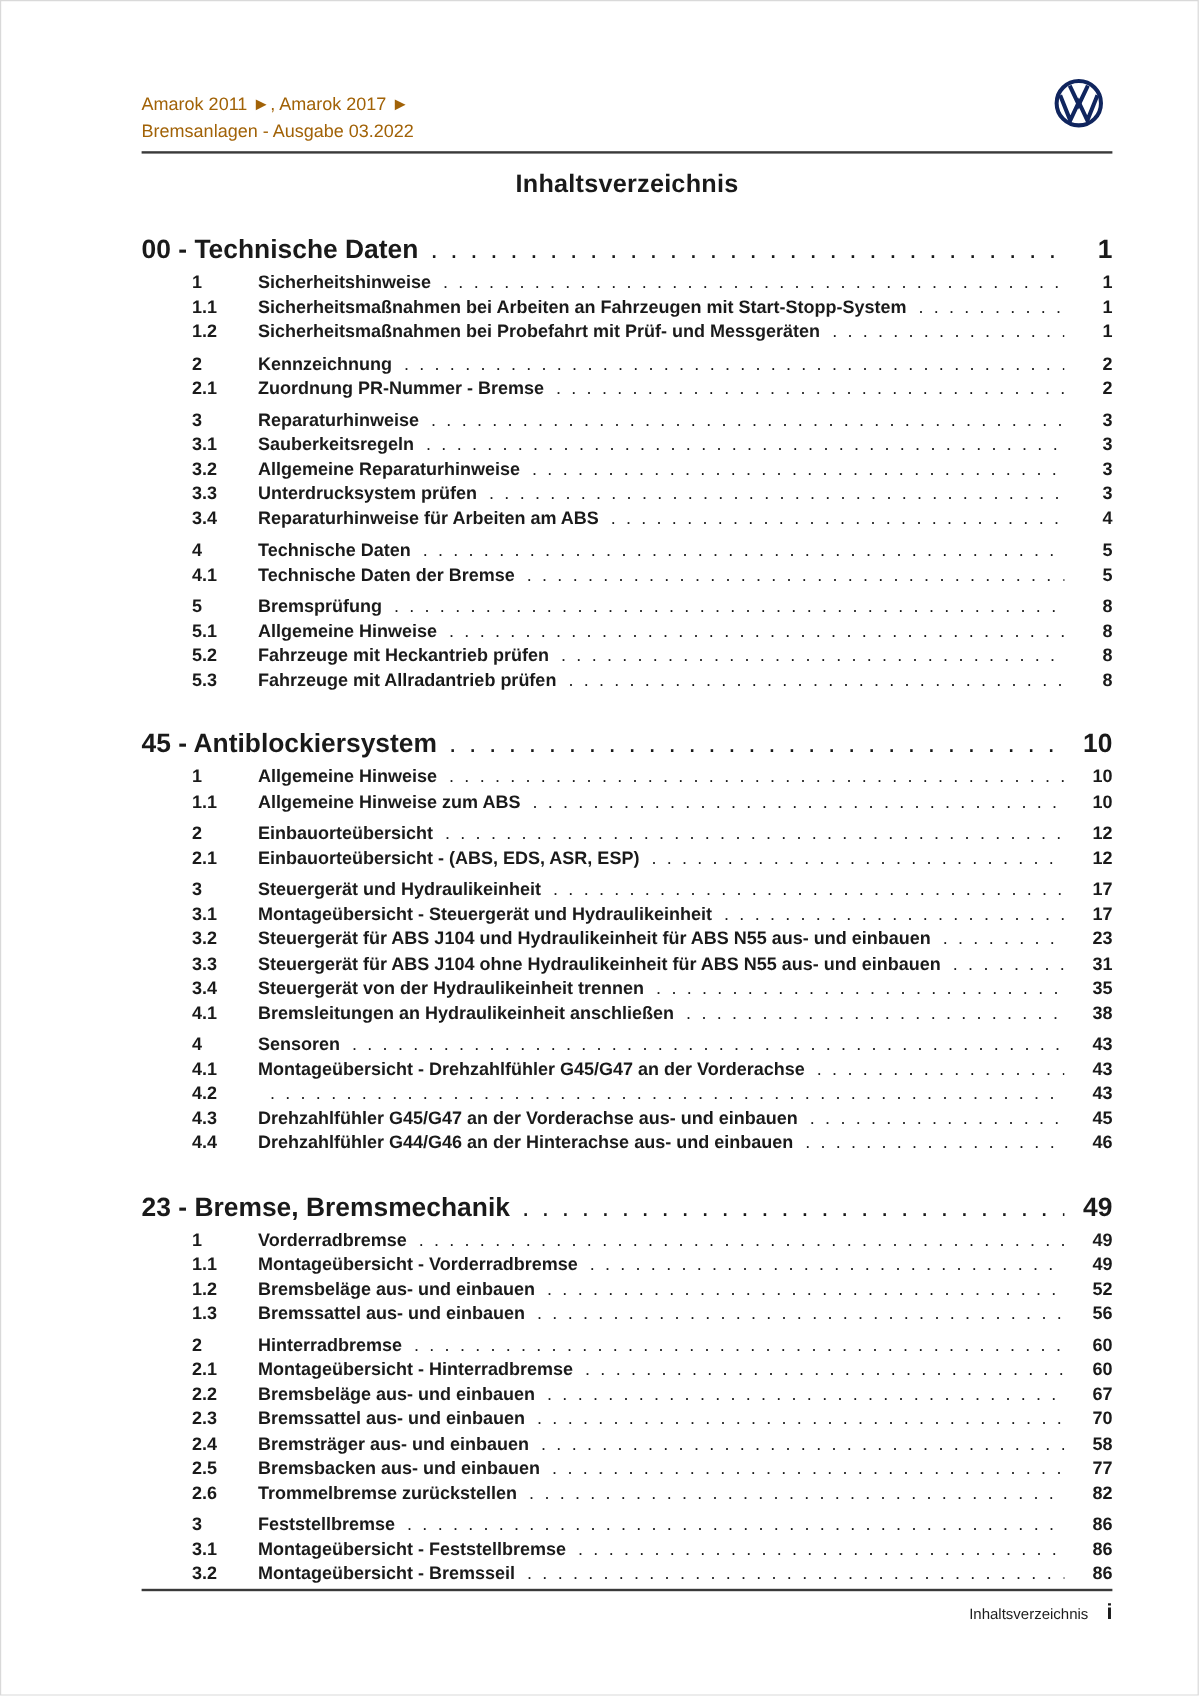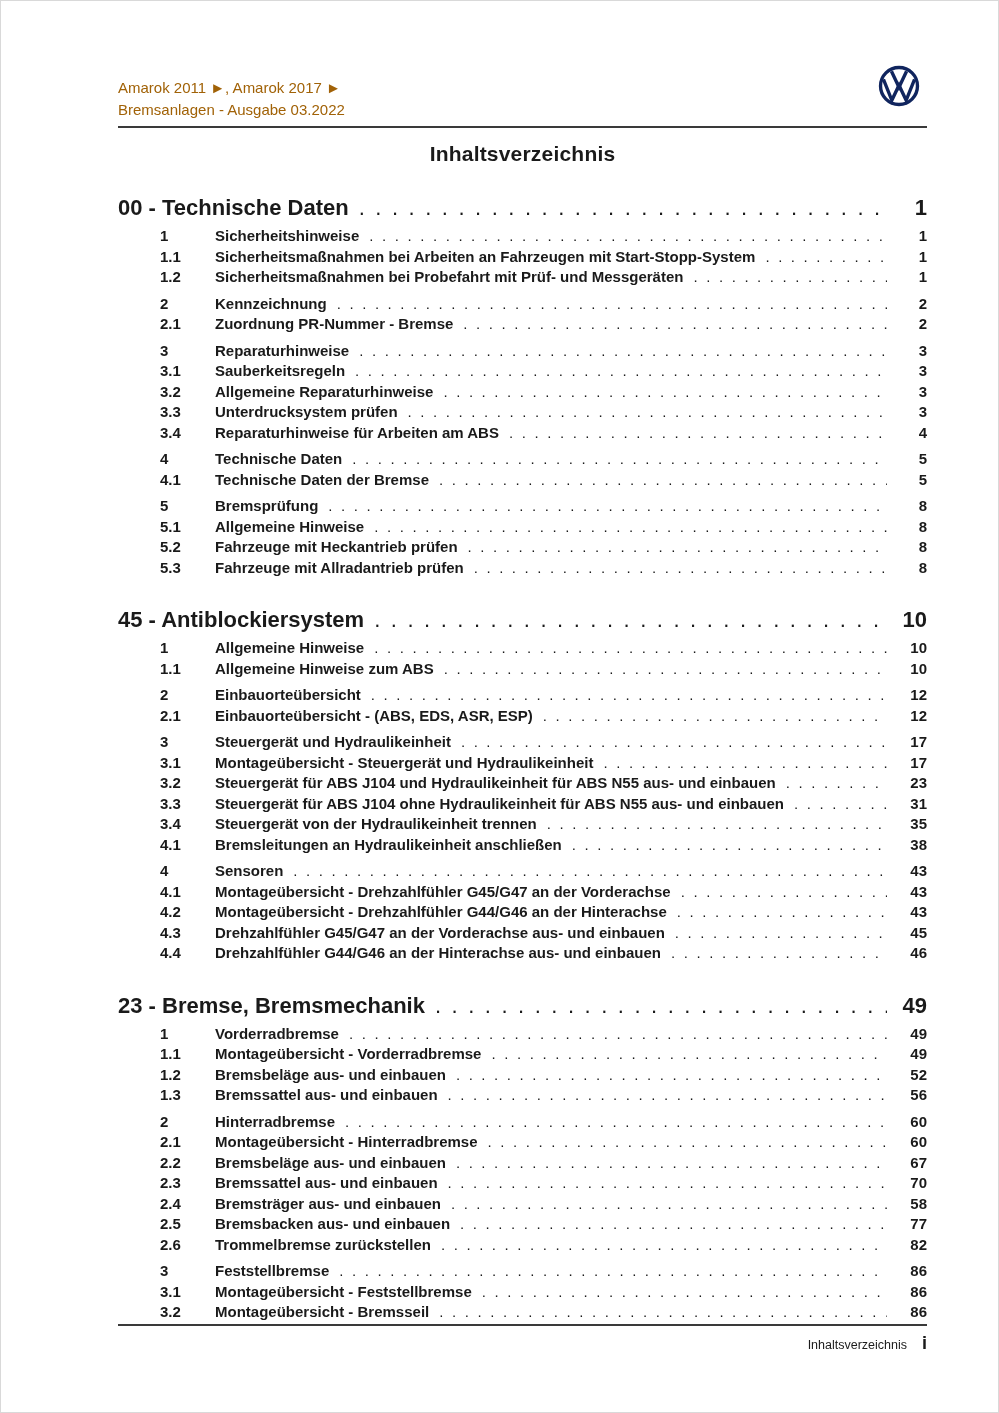--- a/index.html
+++ b/index.html
@@ -287,21 +287,20 @@
           <span class="e-page">43</span>
         </div>
         <div class="row entry lvl2">
           <span class="e-num">4.1</span>
           <span class="e-title">Montageübersicht - Drehzahlfühler G45/G47 an der Vorderachse</span>
           <span class="leader"></span>
           <span class="e-page">43</span>
         </div>
         <div class="row entry lvl2">
           <span class="e-num">4.2</span>
-          <span class="e-title">Montageübersicht - Drehzahlfühler G44/G46 an der Hinterachse</span>
           <span class="leader"></span>
           <span class="e-page">43</span>
         </div>
         <div class="row entry lvl2">
           <span class="e-num">4.3</span>
           <span class="e-title">Drehzahlfühler G45/G47 an der Vorderachse aus- und einbauen</span>
           <span class="leader"></span>
           <span class="e-page">45</span>
         </div>
         <div class="row entry lvl2">

